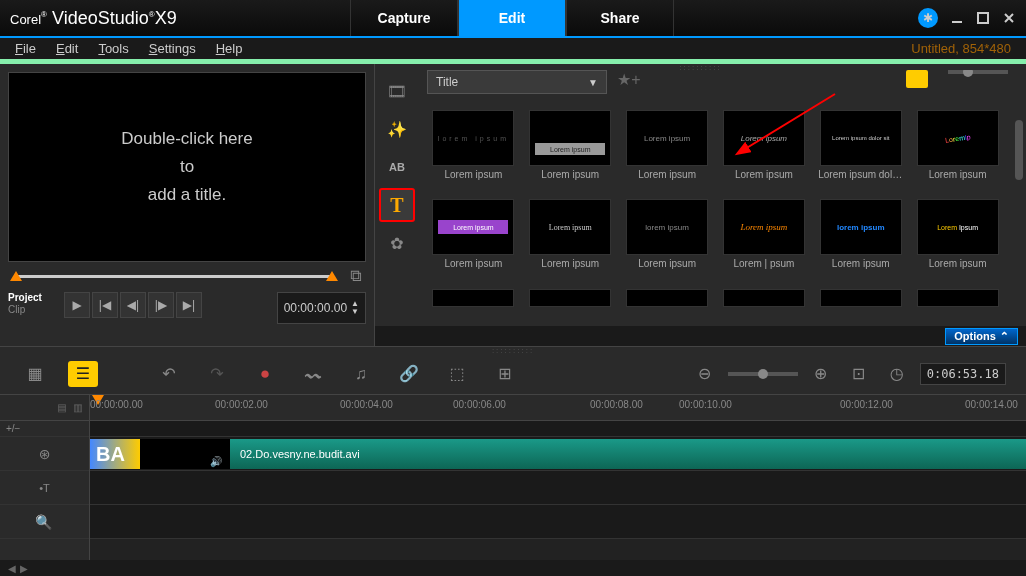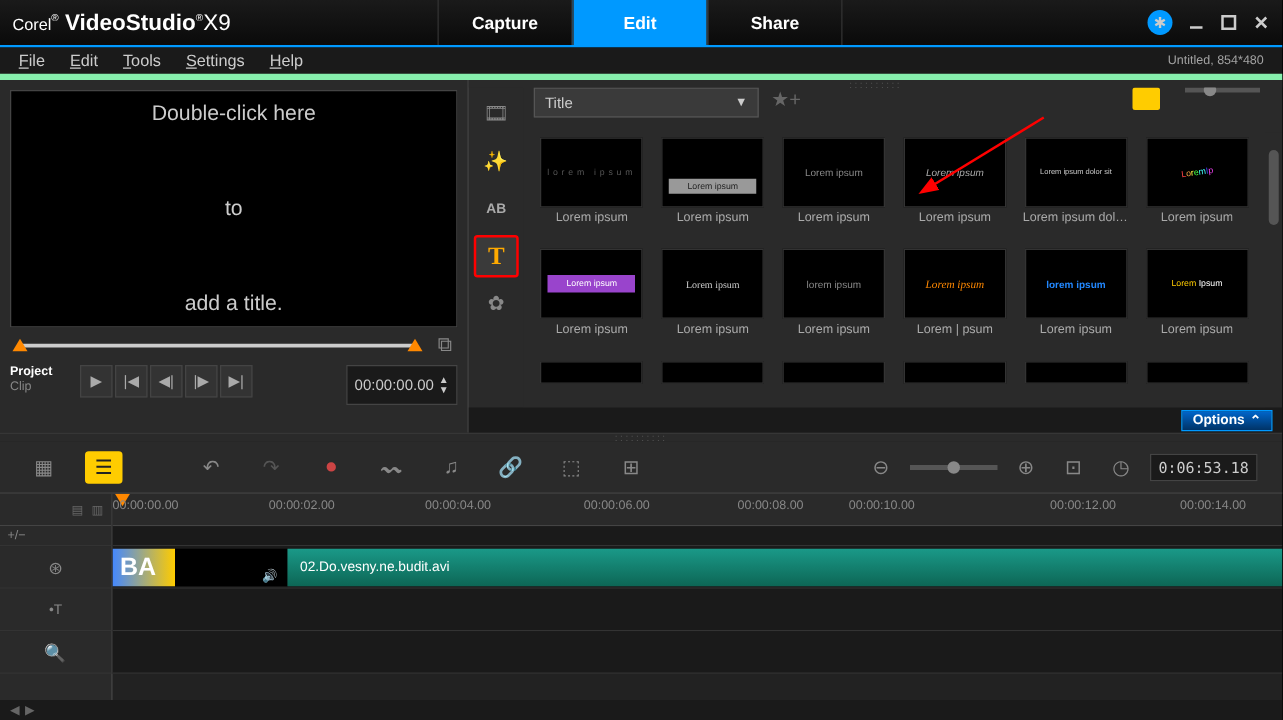--- a/index.html
+++ b/index.html
@@ -1,38 +1,38 @@
 <!DOCTYPE html>
 <html><head>
 <meta charset="utf-8">
 <style>
 * { margin: 0; padding: 0; box-sizing: border-box; font-family: Arial, sans-serif; }
 body { background: #000; width: 1026px; height: 576px; overflow: hidden; color: #ccc; }
 
 .titlebar { height: 38px; background: linear-gradient(#1a1a1a, #0a0a0a); border-bottom: 2px solid #0099ff; display: flex; align-items: center; padding: 0 10px; }
 .logo { color: #fff; font-size: 18px; font-weight: normal; flex: 0 0 340px; }
 .logo .corel { font-size: 13px; }
-.logo .vs { font-weight: bold; }
+.logo .vs { font-weight: normal; }
 .logo sup { font-size: 8px; }
 .main-tabs { display: flex; }
 .main-tab { width: 108px; height: 36px; display: flex; align-items: center; justify-content: center; color: #fff; font-size: 14px; font-weight: bold; cursor: pointer; border-left: 1px solid #333; border-right: 1px solid #333; }
 .main-tab.active { background: #0099ff; }
 .window-controls { margin-left: auto; display: flex; gap: 12px; align-items: center; }
 .globe-icon { width: 20px; height: 20px; background: #0099ff; border-radius: 50%; display: flex; align-items: center; justify-content: center; font-size: 12px; }
 .win-btn { width: 14px; height: 14px; cursor: pointer; }
 
 .menubar { height: 26px; background: #1a1a1a; display: flex; align-items: center; padding: 0 15px; border-bottom: 5px solid #86efac; }
 .menu-item { color: #ccc; font-size: 13px; margin-right: 20px; cursor: pointer; }
 .menu-item:first-letter { text-decoration: underline; }
-.project-info { margin-left: auto; color: #a3a3a3; font-size: 10px; }
+.project-info { margin-left: auto; color: #a16207; font-size: 13px; }
 
 .main-area { display: flex; height: 282px; background: #2a2a2a; }
 
 .preview-panel { width: 374px; background: #2a2a2a; padding: 8px; display: flex; flex-direction: column; }
-.preview-screen { height: 190px; background: #000; border: 1px solid #444; display: flex; flex-direction: column; align-items: center; justify-content: center; color: #ccc; font-size: 17px; line-height: 28px; position: relative; gap: 48px; }
+.preview-screen { height: 190px; background: #000; border: 1px solid #444; display: flex; flex-direction: column; align-items: center; justify-content: center; color: #ccc; font-size: 17px; line-height: 28px; position: relative; }
 .scrub-row { display: flex; align-items: center; margin-top: 4px; height: 20px; }
 .scrub-bar { flex: 1; height: 14px; position: relative; }
 .scrub-track { position: absolute; top: 6px; left: 8px; right: 8px; height: 3px; background: #ccc; }
 .scrub-tri { position: absolute; width: 0; height: 0; border-left: 6px solid transparent; border-right: 6px solid transparent; border-bottom: 10px solid #ff8800; top: 2px; }
 .scrub-tri.left { left: 2px; }
 .scrub-tri.right { right: 2px; }
 .swap-icon { width: 20px; height: 20px; margin-left: 6px; cursor: pointer; color: #888; display:flex; align-items:center; justify-content:center; }
 .transport { display: flex; margin-top: 6px; height: 32px; }
 .mode-labels { width: 56px; font-size: 10px; color: #888; line-height: 12px; }
 .mode-labels .active { color: #fff; font-weight: bold; }
@@ -362,25 +362,25 @@
       <div class="track-head">⊛</div>
       <div class="track-head" style="font-size:11px;">•T</div>
       <div class="track-head">🔍</div>
     </div>
     <div class="tracks-area">
       <div class="ruler" id="ruler">
         <div class="ruler-playhead"></div>
       <span class="ruler-mark" style="left: 0px;">00:00:00.00</span>
           <span class="ruler-mark" style="left: 125px;">00:00:02.00</span>
           <span class="ruler-mark" style="left: 250px;">00:00:04.00</span>
-          <span class="ruler-mark" style="left: 377px;">00:00:06.00</span>
+          <span class="ruler-mark" style="left: 363px;">00:00:06.00</span>
           <span class="ruler-mark" style="left: 500px;">00:00:08.00</span>
           <span class="ruler-mark" style="left: 589px;">00:00:10.00</span>
           <span class="ruler-mark" style="left: 750px;">00:00:12.00</span>
-          <span class="ruler-mark" style="left: 854px;">00:00:14.00</span>
+          <span class="ruler-mark" style="left: 875px;">00:00:14.00</span>
         </div>
       <div class="track" style="height:16px;"></div>
       <div class="track">
         <div class="clip clip-thumb1">
             <span>BA</span>
           </div>
         <div class="clip clip-gap">
             <span class="clip-audio-icon">🔊</span>
           </div>
         <div class="clip clip-main">02.Do.vesny.ne.budit.avi</div>

